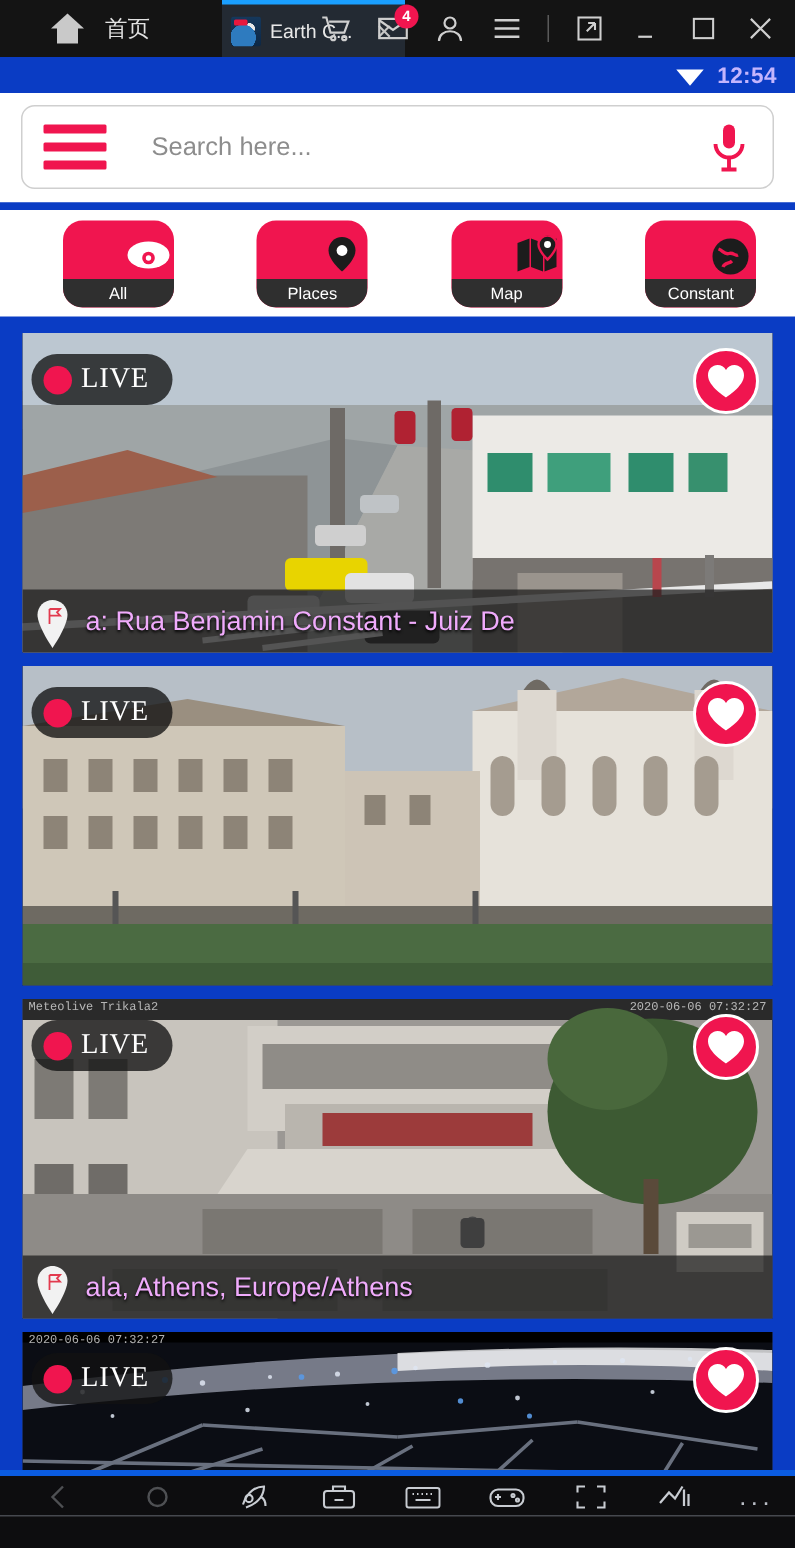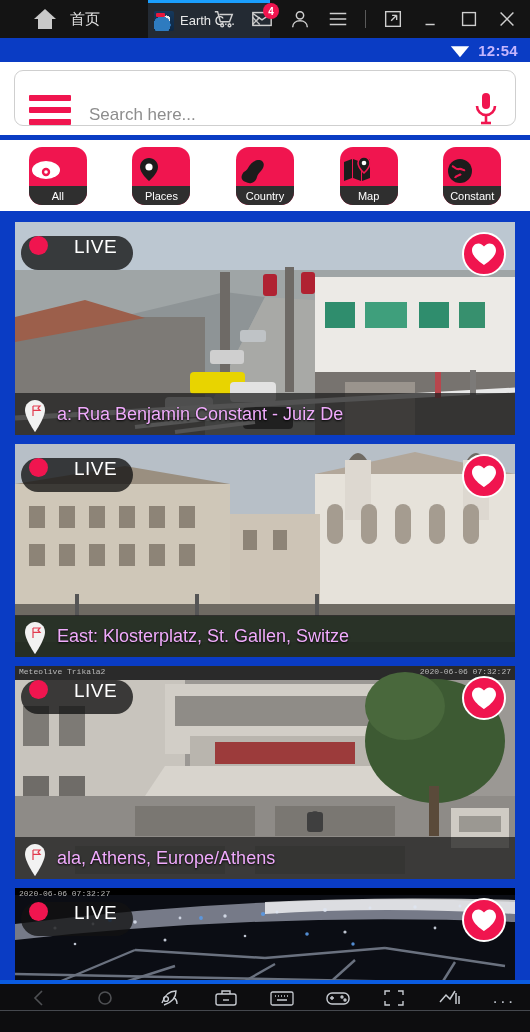--- a/index.html
+++ b/index.html
@@ -68,63 +68,63 @@
     height: 24px; background: #0a3cc4; display: flex; align-items: center;
     justify-content: flex-end; gap: 8px; padding-right: 12px; color: #c4b5fd;
   }
   .wifi { width: 20px; height: 14px; }
   .clock { font-size: 15px; font-weight: bold; letter-spacing: .3px; }
 
   
   .searchwrap { background: #fff; padding: 8px 14px 9px; }
   .searchbar {
     height: 56px; border: 1px solid #cfcfcf; border-radius: 9px; background: #fff;
-    display: flex; align-items: flex-end; padding: 0 16px 0 14px; gap: 18px;
+    display: flex; align-items: center; padding: 0 16px 0 14px; gap: 30px;
   }
   .burger { width: 42px; display: flex; flex-direction: column; gap: 6px; }
   .burger i { display: block; height: 6px; background: #f0154f; border-radius: 1px; }
   .search-input {
     flex: 1; border: 0; outline: 0; font-size: 17px; color: #444;
     font-family: "Liberation Sans", sans-serif; background: transparent;
   }
   .search-input::placeholder { color: #8d8d8d; }
   .mic { width: 26px; height: 34px; flex: 0 0 26px; }
 
   
   .catstrip-outer { background: #0a3cc4; padding: 5px 0; }
   .catstrip {
     background: #fff; display: flex; justify-content: space-around;
     align-items: center; padding: 7px 6px 6px;
   }
   .cat { width: 58px; text-align: center; }
   .cat-tile {
-    width: 58px; height: 58px; border-radius: 13px; background: #f0154f;
+    width: 74px; height: 58px; border-radius: 13px; background: #f0154f;
     position: relative; overflow: hidden;
-    display: flex; align-items: center; justify-content: flex-start;
+    display: flex; align-items: center; justify-content: flex-end;
   }
   .cat-tile svg { width: 34px; height: 30px; margin-bottom: 8px; }
   .cat-label {
     position: absolute; left: 0; right: 0; bottom: 0; height: 19px;
     background: #2f2f2f; color: #fff; font-size: 11px;
     display: flex; align-items: center; justify-content: center;
   }
 
   
   .feed { padding: 0 15px; }
   .card {
     position: relative; height: 213px; margin-bottom: 9px; overflow: hidden;
     background: #222;
   }
   .card:first-child { margin-top: 6px; }
   .thumb { position: absolute; inset: 0; }
 
   .live {
     position: absolute; left: 6px; top: 14px; height: 34px;
     background: rgba(18,18,18,.78); border-radius: 17px;
-    display: flex; gap: 26px; padding: 0 16px 0 8px;
+    display: flex; align-items: center; gap: 6px; padding: 0 16px 0 8px; font-family: Liberation Serif, serif;
   }
   .live-dot { width: 19px; height: 19px; border-radius: 50%; background: #f0154f; }
   .live-text { color: #fff; font-size: 19px; letter-spacing: .5px; }
 
   .fav {
     position: absolute; right: 9px; top: 10px; width: 44px; height: 44px;
     border-radius: 50%; background: #f0154f; border: 2.5px solid #fff;
     display: flex; align-items: center; justify-content: center;
   }
   .fav svg { width: 26px; height: 24px; }
@@ -271,28 +271,20 @@
           <span class="cat-label">All</span>
         </div>
       </div>
       <div class="cat">
         <div class="cat-tile">
           <svg viewBox="0 0 34 30">
               <path d="M17 1c-5 0-9 4-9 9 0 6.5 9 14 9 14s9-7.5 9-14c0-5-4-9-9-9z" fill="#1c1c1c"></path>
               <circle cx="17" cy="10" r="3.6" fill="#fff"></circle>
             </svg>
           <span class="cat-label">Places</span>
-        </div>
-      </div>
-      <div class="cat">
-        <div class="cat-tile">
-          <svg viewBox="0 0 34 30">
-              <path d="M6 18c2-5 4-3 6-7s6-8 11-8c4 0 6 4 4 8s-5 5-6 9-4 7-8 6-9-3-7-8z" fill="#1c1c1c"></path>
-            </svg>
-          <span class="cat-label">Country</span>
         </div>
       </div>
       <div class="cat">
         <div class="cat-tile">
           <svg viewBox="0 0 34 30">
               <path d="M4 5l8-3v19l-8 3z" fill="#1c1c1c"></path>
               <path d="M13 2l8 3v19l-8-3z" fill="#1c1c1c"></path>
               <path d="M22 4l8-2v19l-8 3z" fill="#1c1c1c"></path>
               <path d="M24 0c-3.3 0-6 2.6-6 6 0 4.4 6 10 6 10s6-5.6 6-10c0-3.4-2.7-6-6-6z" fill="#1c1c1c" stroke="#f0154f" stroke-width="1.6"></path>
               <circle cx="24" cy="6" r="2.3" fill="#fff"></circle>
@@ -414,29 +406,20 @@
         </svg>
       </div>
       <div class="live">
         <span class="live-dot"></span>
         <span class="live-text">LIVE</span>
       </div>
       <div class="fav">
         <svg viewBox="0 0 26 24" fill="#fff">
             <path d="M13 23S1 15.6 1 8.2C1 4.2 4 1.4 7.4 1.4c2.3 0 4.4 1.3 5.6 3.2 1.2-1.9 3.3-3.2 5.6-3.2C22 1.4 25 4.2 25 8.2 25 15.6 13 23 13 23z"></path>
           </svg>
-      </div>
-      <div class="caption">
-        <span class="pin">
-          <svg viewBox="0 0 26 34">
-              <path d="M13 1C7.5 1 3 5.4 3 10.9 3 18.6 13 33 13 33s10-14.4 10-22.1C23 5.4 18.5 1 13 1z" fill="#f2f2f2"></path>
-              <path d="M11 7v10M11 7h7l-2 2.2 2 2.2h-7" stroke="#e23a4e" stroke-width="1.2" fill="none"></path>
-            </svg>
-        </span>
-        <span class="caption-text">East: Klosterplatz, St. Gallen, Switze</span>
       </div>
     </div>
 
     <div class="card">
       <div class="thumb">
         <svg viewBox="0 0 500 213" preserveAspectRatio="none" style="width:100%;height:100%;display:block">
           <rect width="500" height="213" fill="#9b9894"></rect>
           <rect x="0" y="0" width="500" height="14" fill="#2a2a2a"></rect>
           <rect x="0" y="14" width="170" height="199" fill="#c8c4bd"></rect>
           <rect x="8" y="40" width="26" height="40" fill="#7d7a75"></rect>

